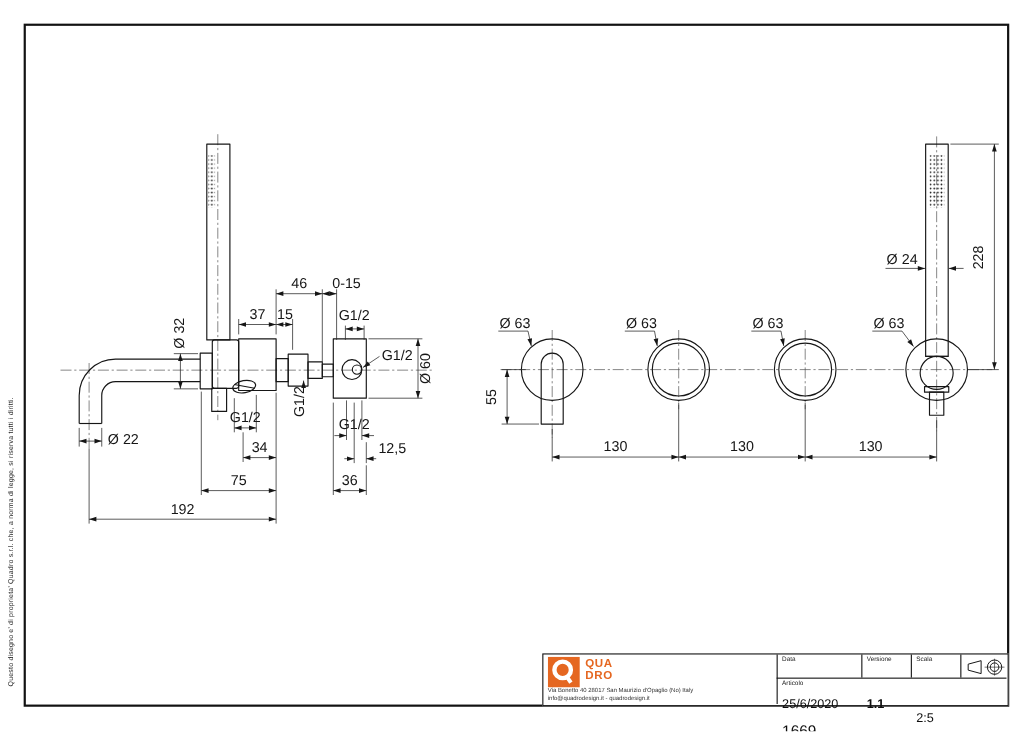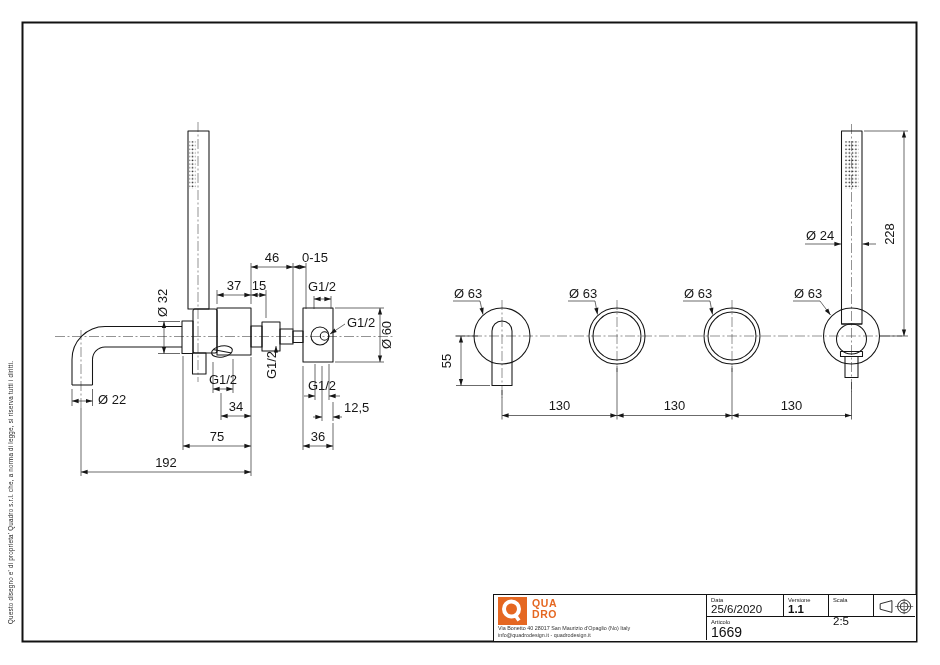--- a/index.html
+++ b/index.html
@@ -10,21 +10,21 @@
   .dl{stroke:#2b2b2b;stroke-width:0.7;fill:none;}
   .cl{stroke:#4a4a4a;stroke-width:0.6;fill:none;stroke-dasharray:10 2.5 2 2.5;}
   text.dim{font-family:"Liberation Sans","DejaVu Sans",sans-serif;font-size:13px;fill:#161616;}
   text.dimr{font-family:"Liberation Sans","DejaVu Sans",sans-serif;font-size:13px;fill:#161616;}
   .note{position:absolute;left:7px;top:624px;width:270px;transform:rotate(-90deg);
         transform-origin:0 0;font-size:6.3px;color:#222;white-space:nowrap;letter-spacing:0.2px;}
   .tblock{position:absolute;left:493px;top:594px;width:424px;height:48px;border:1.6px solid #121212;
           box-sizing:border-box;background:#fff;}
   .tb-line{position:absolute;background:#121212;}
   .tb-label{position:absolute;font-size:5.8px;color:#222;}
-  .tb-value{position:absolute;font-size:11.5px;color:#0e0e0e;}
+  .tb-value{position:absolute;font-size:11.5px;color:#0e0e0e;margin-top:32px;}
   .brand{position:absolute;left:38px;top:3px;font-size:10.5px;font-weight:bold;line-height:11px;
          letter-spacing:0.6px;color:#e56721;}
   .addr{position:absolute;left:4px;top:30px;font-size:5.4px;line-height:7px;color:#333;}
 </style>
 </head>
 <body>
 
 <div id="page">
 
   <svg width="940" height="665" viewBox="0 0 940 665">

